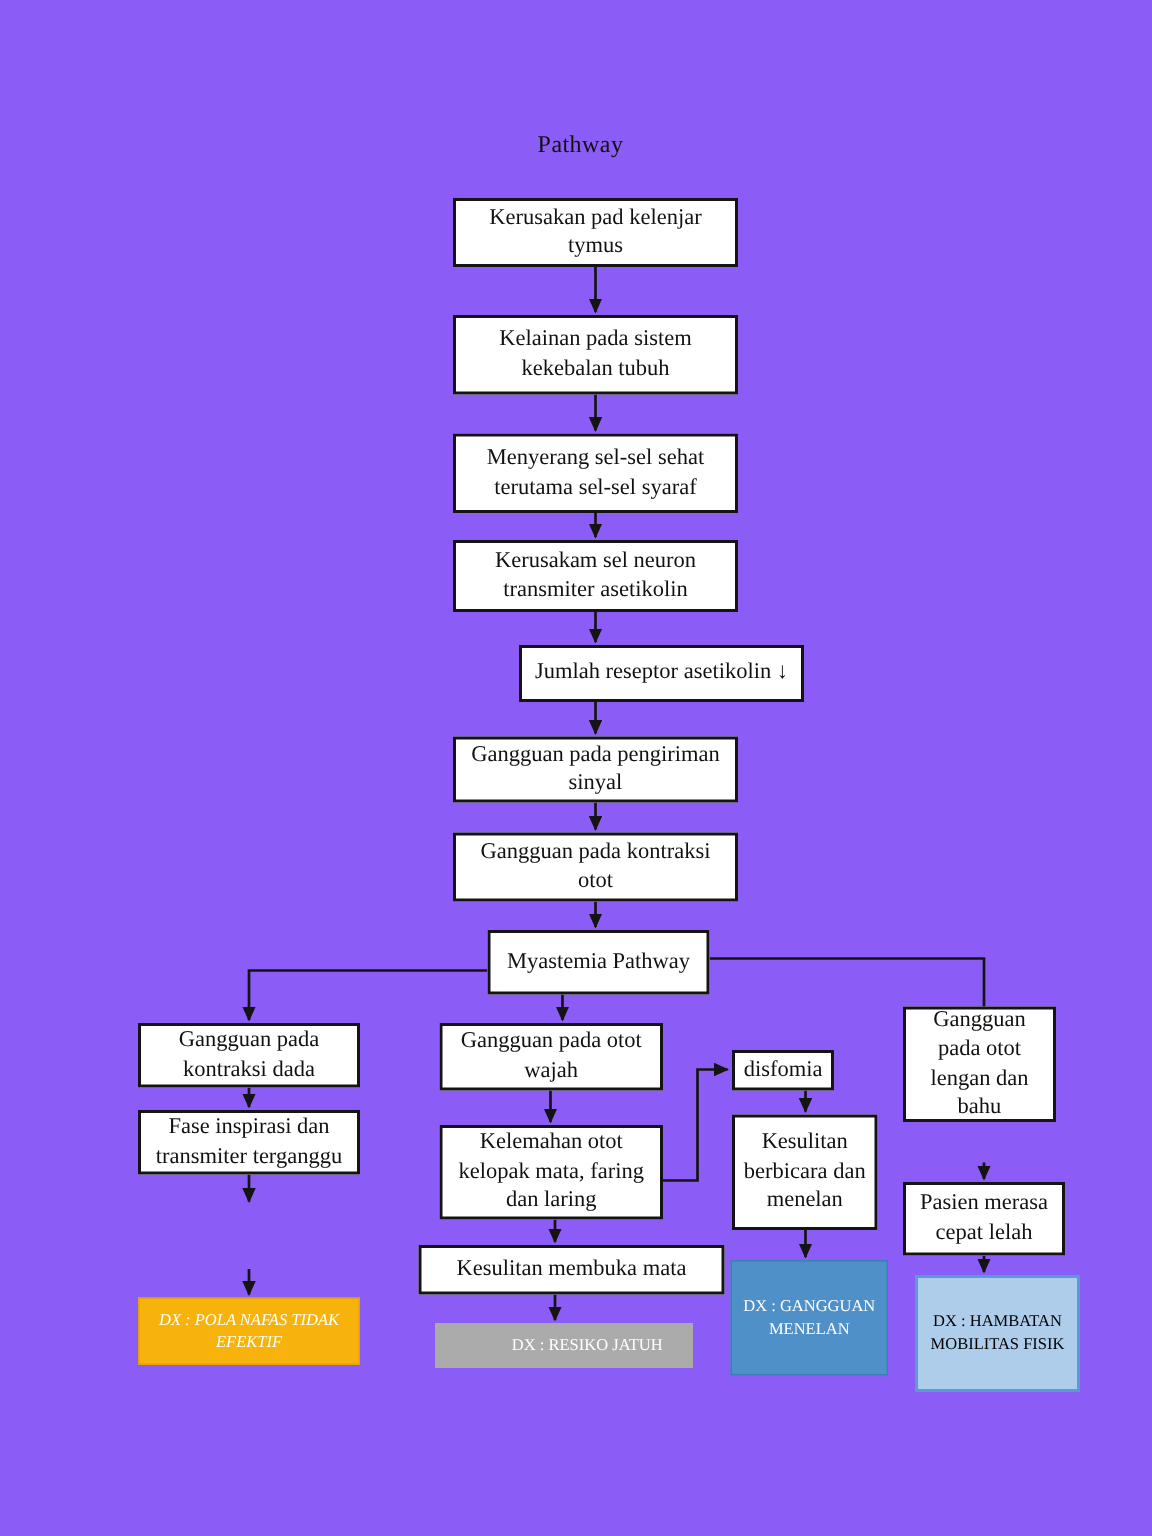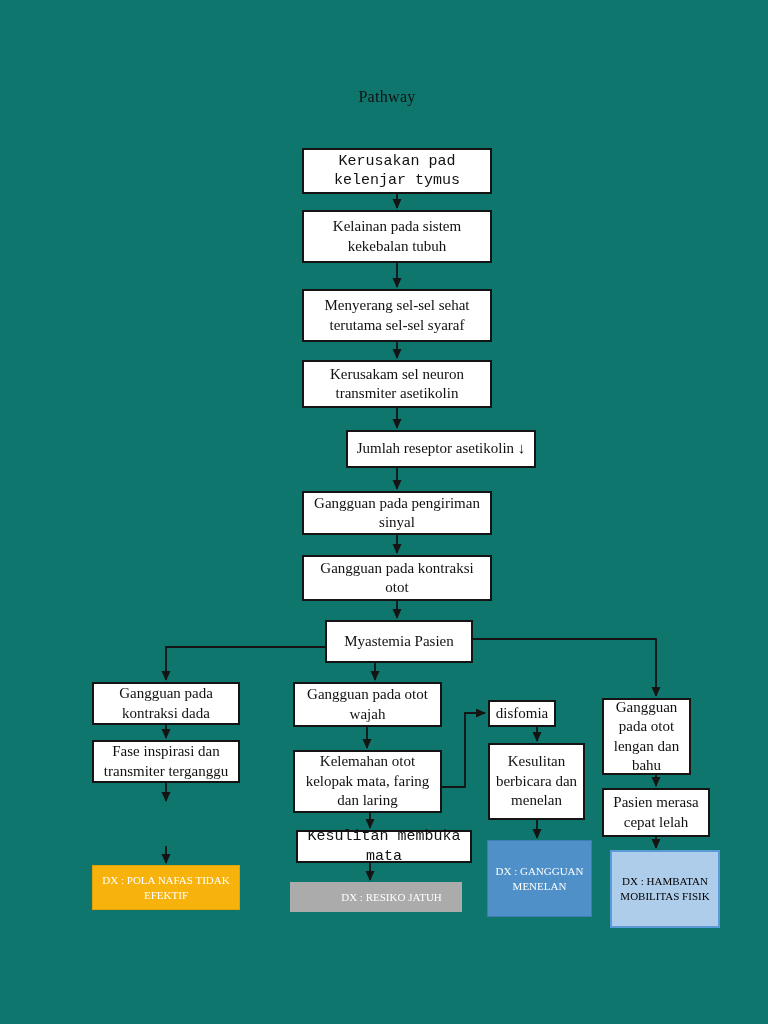--- a/index.html
+++ b/index.html
@@ -1,69 +1,69 @@
 <!DOCTYPE html>
 <html><head>
 <meta charset="utf-8">
 <style>
   html,body{margin:0;padding:0;background:#ffffff;}
   #page{
-    position:relative;width:768px;height:1024px;background:#0f766e;
+    position:relative;width:768px;height:1024px;background:#8b5cf6;
     font-family:"Liberation Serif","DejaVu Serif",serif;color:#111;
     overflow:hidden;
   }
   #connectors{position:absolute;left:0;top:0;width:768px;height:1024px;}
   .title{
     position:absolute;left:312px;top:88px;width:150px;text-align:center;
     font-size:16px;letter-spacing:.3px;
   }
   .node{
     position:absolute;box-sizing:border-box;border:2px solid #141414;background:#fff;
     display:flex;align-items:center;justify-content:center;text-align:center;
     font-size:15px;line-height:1.3;padding:2px 3px;
   }
   .dx{
     position:absolute;box-sizing:border-box;border:none;
     display:flex;align-items:center;justify-content:center;text-align:center;
     font-size:11px;line-height:1.35;padding:2px 3px;
   }
-  .dx-orange{background:#F7B30C;color:#FFFFFF;border:1px solid #E2A104;}
+  .dx-orange{background:#F7B30C;color:#FFFFFF;border:1px solid #E2A104;font-style:italic;}
   .dx-gray{background:#ABABAB;color:#FFFFFF;padding-left:34px;}
   .dx-blue{background:#4E90C7;color:#FFFFFF;border:1px solid #3D7EB4;}
   .dx-lightblue{background:#AECDEB;color:#000000;border:2px solid #5B9BD5;}
 
   
-  .n-c0{left:302px;top:148px;width:190px;height:46px;font-family:Liberation Mono, monospace;}
+  .n-c0{left:302px;top:132px;width:190px;height:46px;}
   .n-c1{left:302px;top:210px;width:190px;height:53px;}
   .n-c2{left:302px;top:289px;width:190px;height:53px;}
   .n-c3{left:302px;top:360px;width:190px;height:48px;}
   .n-c4{left:302px;top:430px;width:190px;height:38px;margin-left:44px;}
   .n-c5{left:302px;top:491px;width:190px;height:44px;}
   .n-c6{left:302px;top:555px;width:190px;height:46px;}
   .n-c7{left:325px;top:620px;width:148px;height:43px;}
 
   
   .n-l0{left:92px;top:682px;width:148px;height:43px;}
   .n-l1{left:92px;top:740px;width:148px;height:43px;}
   .n-l2{left:92px;top:803px;width:148px;height:43px;}
   .n-ldx{left:92px;top:865px;width:148px;height:45px;}
 
   
   .n-m0{left:293px;top:682px;width:149px;height:45px;}
   .n-m1{left:293px;top:750px;width:149px;height:63px;}
-  .n-m2{left:296px;top:830px;width:176px;height:33px;font-family:Liberation Mono, monospace;}
+  .n-m2{left:279px;top:830px;width:204px;height:33px;}
   .n-mdx{left:290px;top:882px;width:172px;height:30px;}
 
   
   .n-t0{left:488px;top:700px;width:68px;height:27px;}
   .n-t1{left:488px;top:743px;width:97px;height:77px;}
   .n-tdx{left:487px;top:840px;width:105px;height:77px;}
 
   
-  .n-r0{left:602px;top:698px;width:89px;height:77px;}
+  .n-r0{left:602px;top:671px;width:102px;height:77px;}
   .n-r1{left:602px;top:788px;width:108px;height:49px;}
   .n-rdx{left:610px;top:850px;width:110px;height:78px;}
 </style>
 </head>
 <body>
 
 <div id="page">
 
   <svg id="connectors" viewBox="0 0 768 1024" xmlns="http://www.w3.org/2000/svg">
     <defs>
@@ -103,21 +103,21 @@
 
   <div class="title">Pathway</div>
 
   <div class="node n-c0">Kerusakan pad kelenjar tymus</div>
   <div class="node n-c1">Kelainan pada sistem kekebalan tubuh</div>
   <div class="node n-c2">Menyerang sel-sel sehat terutama sel-sel syaraf</div>
   <div class="node n-c3">Kerusakam sel neuron transmiter asetikolin</div>
   <div class="node n-c4">Jumlah reseptor asetikolin ↓</div>
   <div class="node n-c5">Gangguan pada pengiriman sinyal</div>
   <div class="node n-c6">Gangguan pada kontraksi otot</div>
-  <div class="node n-c7">Myastemia Pasien</div>
+  <div class="node n-c7">Myastemia Pathway</div>
 
   <div class="node n-l0">Gangguan pada kontraksi dada</div>
   <div class="node n-l1">Fase inspirasi dan transmiter terganggu</div>
   <div class="dx dx-orange n-ldx">DX : POLA NAFAS TIDAK EFEKTIF</div>
 
   <div class="node n-m0">Gangguan pada otot wajah</div>
   <div class="node n-m1">Kelemahan otot kelopak mata, faring dan laring</div>
   <div class="node n-m2">Kesulitan membuka mata</div>
   <div class="dx dx-gray n-mdx">DX : RESIKO JATUH</div>
 

